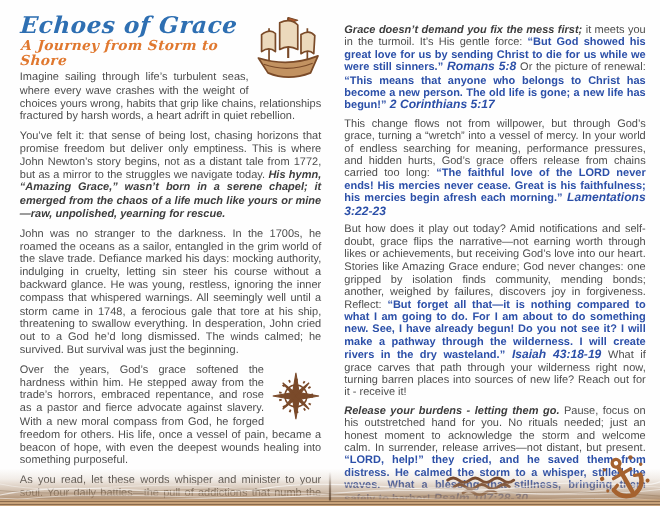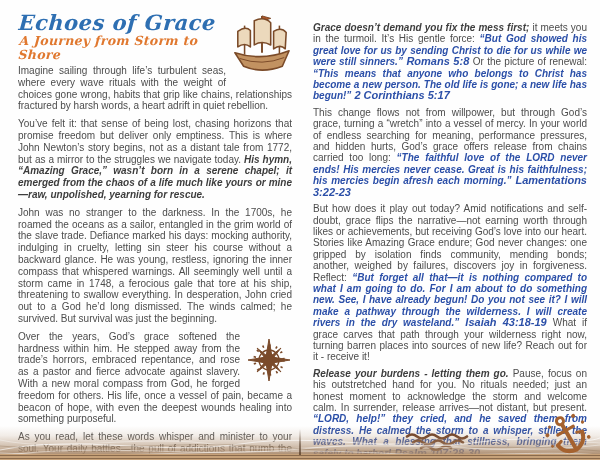--- a/index.html
+++ b/index.html
@@ -33,21 +33,21 @@
 
   .para {
     font-size: 10px; color: #4c4c4c;
     text-align: justify; margin: 0 0 6px 0;
   }
   .col-left  .para { line-height: 11.8px; margin-bottom: 6px; }
   .col-right .para { line-height: 11.4px; margin-bottom: 5px; }
 
   .seg-normal { }
   .seg-bold { font-weight: bold; color: #3d3d3d; font-style: italic; }
-  .seg-scripture { font-weight: bold; font-style: italic; color: #2b4fa8; }
+  .seg-scripture { font-weight: bold; color: #2b4fa8; }
   .seg-ref { font-style: italic; font-weight: 600; color: #2b4fa8; font-size: 11px; }
 
   .float-ship {
     float: right; width: 60px; height: 64px;
     margin: 0 0 2px 6px; shape-outside: inset(0);
   }
   .float-compass {
     float: right; width: 46px; height: 50px;
     margin: 4px 0 2px 6px;
   }
@@ -99,21 +99,21 @@
           <path d="M23,9 Q33,4 40,11 L40,34 Q31,29 23,34 Z"></path>
           <path d="M43,20 Q51,15 56,21 L55,38 Q50,33 43,38 Z"></path>
           <path d="M3,42 Q31,51 59,40 L52,56 Q31,64 12,56 Z" fill="#c29261"></path>
           <path d="M8,48 Q31,56 54,47" fill="none" stroke-width="1"></path>
         </g>
       </svg>
     </span>
     <h1 class="page-title">Echoes of Grace</h1>
     <h2 class="page-subtitle">A Journey from Storm to Shore</h2>
 
-    <p class="para"><span class="seg-normal">Imagine sailing through life’s turbulent seas, where every wave rituals with the weight of choices gone wrong, habits that grip like chains, relationships fractured by harsh words, a heart adrift in quiet rebellion.</span></p>
+    <p class="para"><span class="seg-normal">Imagine sailing through life’s turbulent seas, where every wave crashes with the weight of choices yours wrong, habits that grip like chains, relationships fractured by harsh words, a heart adrift in quiet rebellion.</span></p>
     <p class="para"><span class="seg-normal">You’ve felt it: that sense of being lost, chasing horizons that promise freedom but deliver only emptiness. This is where John Newton’s story begins, not as a distant tale from 1772, but as a mirror to the struggles we navigate today. </span><span class="seg-bold">His hymn, “Amazing Grace,” wasn’t born in a serene chapel; it emerged from the chaos of a life much like yours or mine—raw, unpolished, yearning for rescue.</span></p>
     <p class="para"><span class="seg-normal">John was no stranger to the darkness. In the 1700s, he roamed the oceans as a sailor, entangled in the grim world of the slave trade. Defiance marked his days: mocking authority, indulging in cruelty, letting sin steer his course without a backward glance. He was young, restless, ignoring the inner compass that whispered warnings. All seemingly well until a storm came in 1748, a ferocious gale that tore at his ship, threatening to swallow everything. In desperation, John cried out to a God he’d long dismissed. The winds calmed; he survived. But survival was just the beginning.</span></p>
     <p class="para"><span class="float-compass">
       <svg viewBox="0 0 46 46" xmlns="http://www.w3.org/2000/svg">
         <g fill="#7a4a2a" stroke="#7a4a2a">
           <circle cx="23" cy="23" r="14.5" fill="none" stroke-width="2.4" stroke-dasharray="1.6,5.2"></circle>
           <circle cx="23" cy="23" r="10" fill="none" stroke-width="1.4"></circle>
           <circle cx="23" cy="23" r="6.2" fill="none" stroke-width="0.9"></circle>
           <path d="M23,2 L26,20 L23,23 L20,20 Z"></path>
           <path d="M23,44 L26,26 L23,23 L20,26 Z"></path>

